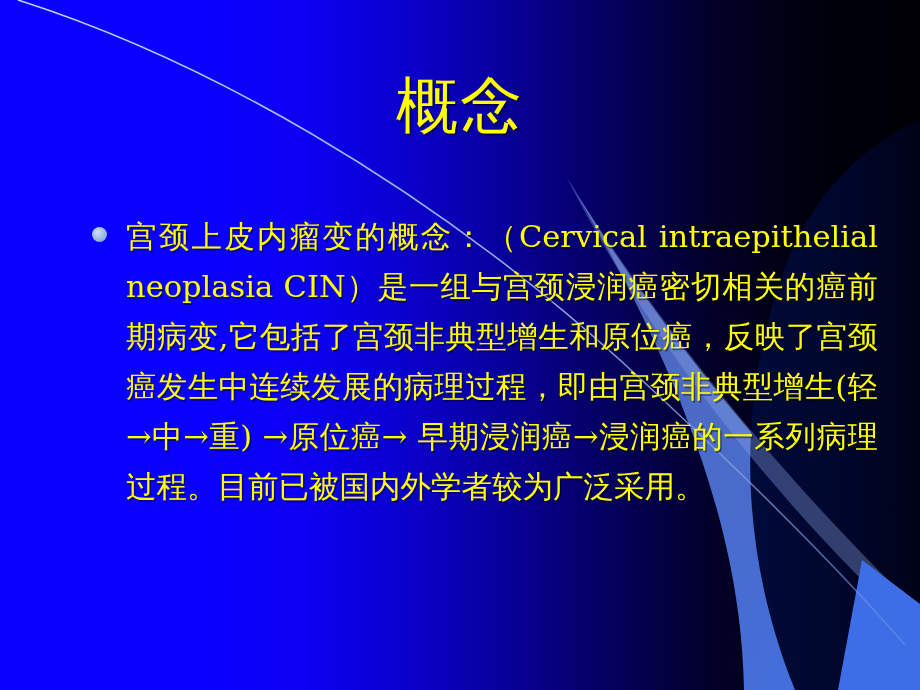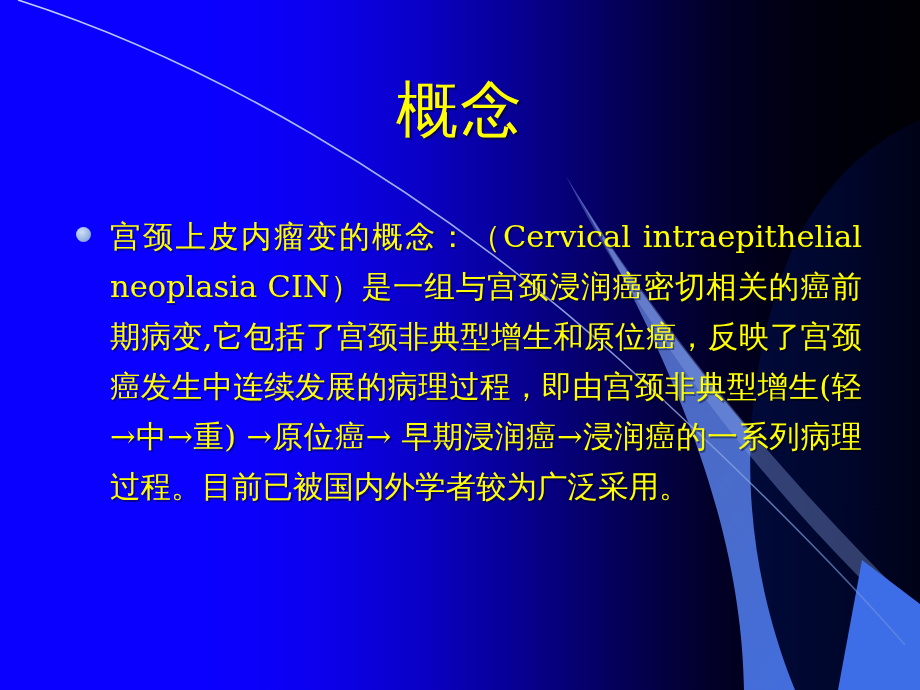--- a/index.html
+++ b/index.html
@@ -47,28 +47,28 @@
   .slide-title {
     position: absolute;
     left: 0;
     top: 78px;
     width: 920px;
     text-align: center;
     color: #ffff00;
     font-size: 62px;
     line-height: 1.05;
     letter-spacing: 2px;
-    font-family: Liberation Serif, serif;
+    font-family: Liberation Mono, monospace;
     text-shadow: 2px 2px 1px rgba(0,0,0,0.45);
     white-space: nowrap;
   }
 
   .body-block {
     position: absolute;
-    left: 72px;
+    left: 88px;
     top: 212px;
     width: 790px;
   }
 
   .bullet-row {
     position: relative;
     padding-left: 38px;
   }
 
   .bullet-dot {

